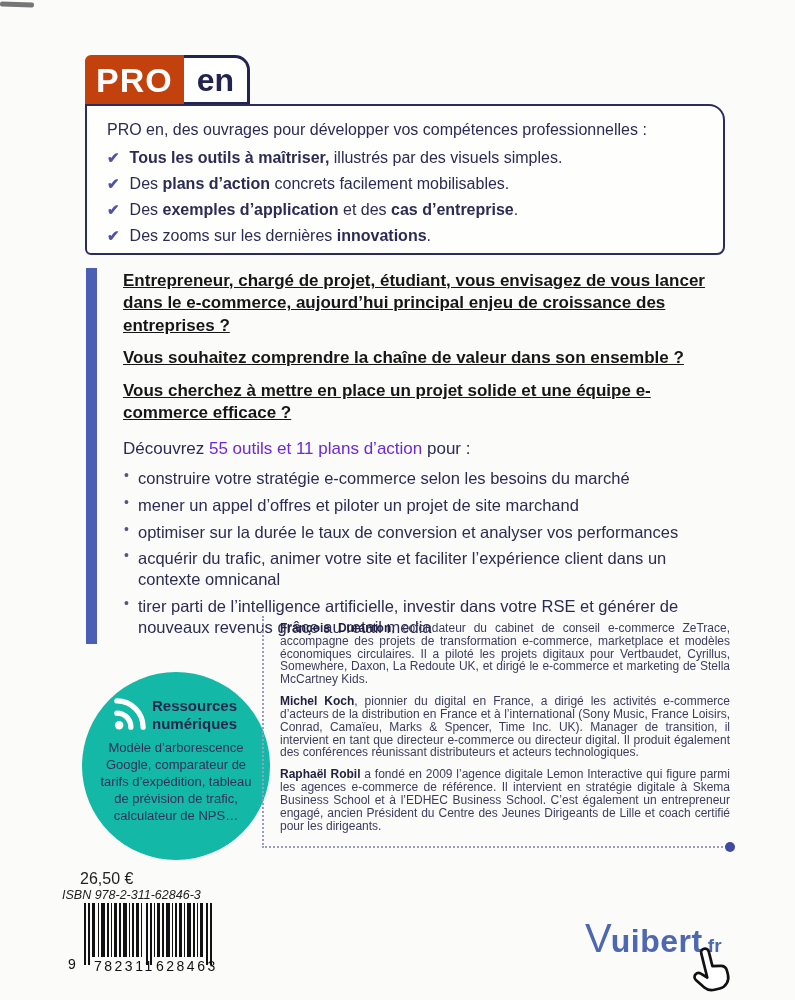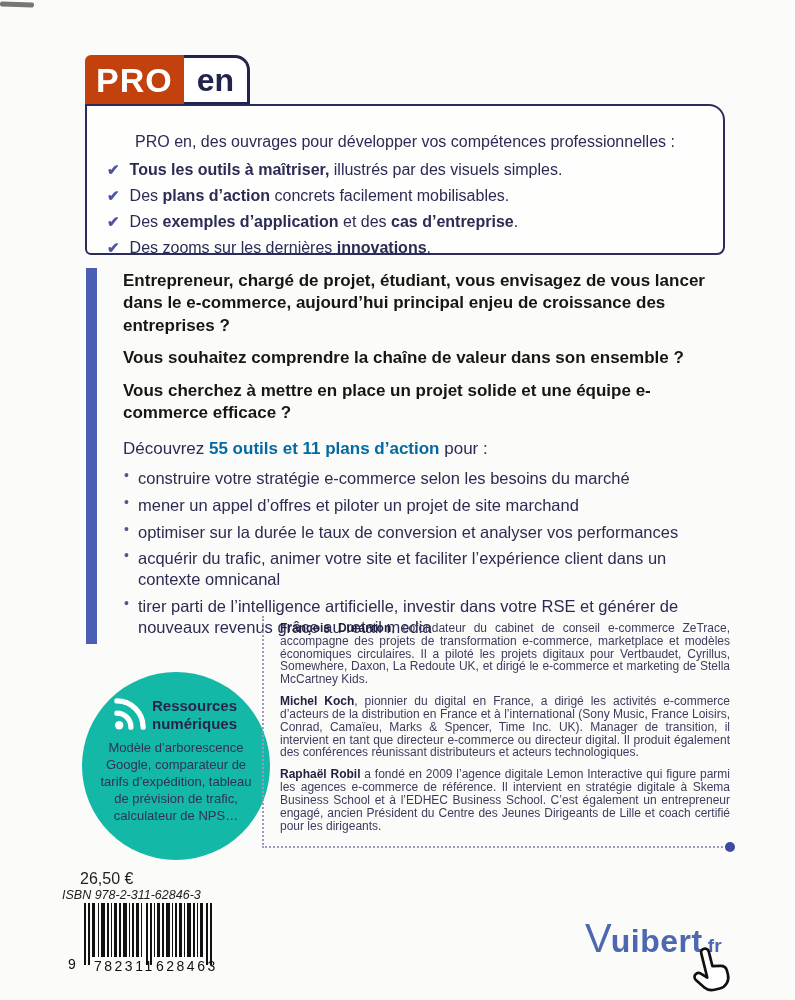--- a/index.html
+++ b/index.html
@@ -22,38 +22,37 @@
   .logo-en{
     background:#ffffff;color:#232350;font-weight:800;font-size:32px;
     border:3px solid #232350;border-left:none;padding:0 13px;
     display:flex;align-items:center;border-radius:0 15px 0 0;box-sizing:border-box;
   }
 
   
   .series-box{
     position:absolute;left:85px;top:104px;width:640px;height:151px;box-sizing:border-box;
     background:#fefefd;border:2px solid #2c2c5c;border-radius:0 16px 8px 6px;
-    padding:27px 20px 0 20px;
-    text-align:center;
+    padding:15px 20px 0 20px;
   }
   .series-intro{font-size:16px;color:#2b2b55;margin:0 0 10px 0;}
   .check-line{font-size:16px;color:#2b2b55;margin:0 0 8px 0;display:flex;align-items:baseline;}
   .check{color:#4f52a5;font-weight:bold;margin-right:10px;font-size:15px;flex:0 0 auto;}
   .check-line b{font-weight:bold;}
   .check-line .t{white-space:pre-wrap;}
 
   
   .main{
     position:absolute;left:86px;top:268px;width:642px;box-sizing:border-box;
     border-left:11px solid #4a5fb4;padding-left:26px;
   }
-  .para{font-weight:bold;color:#161616;font-size:17px;line-height:1.32;margin:0 0 10px 0;}
+  .para{font-weight:bold;color:#161616;font-size:17px;line-height:1.32;margin:0 0 10px 0;text-decoration:underline;}
   .para:first-child{margin-top:2px;}
   .discover{font-size:17px;color:#2b2b55;margin:14px 0 9px 0;}
-  .discover .hl{color:#0369a1;font-weight:bold;}
+  .discover .hl{color:#6d28d9;font-weight:normal;}
   ul.bullets{list-style:none;margin:0;padding:0;}
   ul.bullets li{
     position:relative;padding-left:15px;font-size:16.5px;color:#2c2c52;
     line-height:1.27;margin:0 0 6px 0;
   }
   ul.bullets li::before{content:"•";position:absolute;left:1px;top:-1px;color:#55558a;font-size:14px;}
 
   
   .authors{
     position:absolute;left:262px;top:616px;width:468px;box-sizing:border-box;

